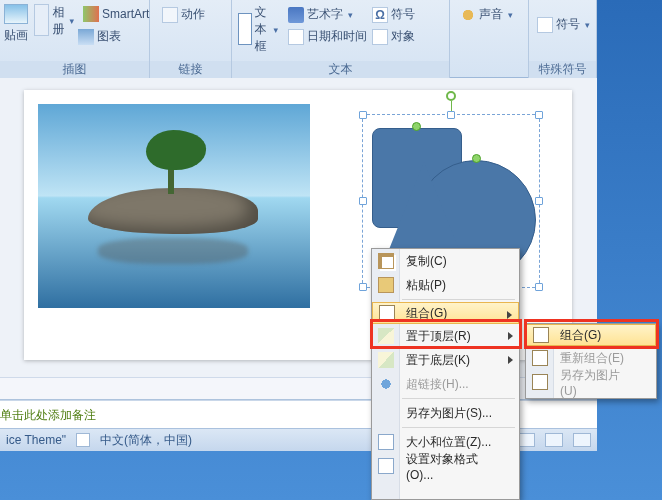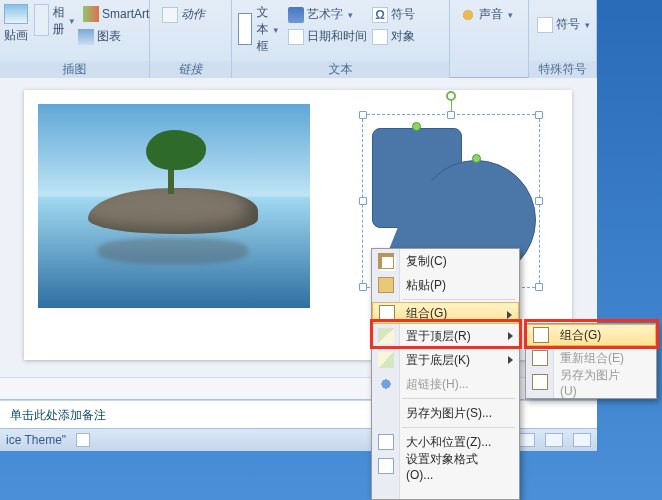--- a/index.html
+++ b/index.html
@@ -1,28 +1,28 @@
 <!DOCTYPE html>
 <html><head>
   <meta charset="utf-8">
   <style>
     * { margin:0; padding:0; box-sizing:border-box; font-family:"Microsoft YaHei","SimSun",sans-serif; font-size:12px; }
     body { width:662px; height:500px; background:linear-gradient(#2a6bb8,#4a8fd8); overflow:hidden; position:relative; }
     
     .ribbon { position:absolute; left:0; top:0; width:597px; height:78px; background:linear-gradient(#e4edf7,#d5e3f3); border-bottom:1px solid #9db8d9; }
     .rgrp { position:absolute; top:0; height:78px; border-right:1px solid #b5c9e1; }
     .rgrp.g1 { left:0; width:150px; }
-    .rgrp.g2 { left:150px; width:82px;font-style:italic; }
+    .rgrp.g2 { left:150px; width:82px; }
     .rgrp.g3 { left:232px; width:218px; }
     .rgrp.g4 { left:450px; width:79px; }
     .rgrp.g5 { left:529px; width:68px; }
     .gtitle { position:absolute; bottom:0; left:0; right:0; height:17px; background:#d0dff0; color:#4b6a93; text-align:center; line-height:17px; }
     .ritem { position:absolute; color:#3a5173; display:flex; align-items:center; gap:3px; cursor:pointer; }
     .ritem .ic { width:16px; height:16px; display:inline-block; }
-    .bigbtn { text-align:right; top:4px; width:40px; }
+    .bigbtn { text-align:left; top:4px; width:40px; }
     .bigbtn .bigic { width:32px; height:32px; margin:0 auto 2px; }
     
     .workarea { position:absolute; left:0; top:78px; width:597px; height:322px; background:#fff; border-bottom:1px solid #adc3dd; }
     .slide { position:absolute; left:0; top:0; right:0; bottom:22px; background:#eef2f8; }
     .slidepad { position:absolute; left:24px; top:12px; width:548px; height:270px; background:#fff; box-shadow:0 1px 4px rgba(0,0,0,0.25); }
     .photo { position:absolute; left:14px; top:14px; width:272px; height:204px; overflow:hidden; }
     .sky { position:absolute; inset:0; background:linear-gradient(#5fa7d6,#bfe4f5 45%,#a0d8f0 46%,#2f6fa1 100%); }
     .island { position:absolute; bottom:74px; left:50px; width:170px; height:46px; background:#7e7769; border-radius:60% 50% 50% 60% / 80% 60% 40% 40%; box-shadow:inset -10px -6px 16px rgba(0,0,0,0.35); }
     .tree { position:absolute; bottom:114px; left:130px; width:6px; height:30px; background:#463; }
     .crown { position:absolute; bottom:138px; left:108px; width:60px; height:40px; background:#2e6b2b; border-radius:50% 60% 55% 45% / 60% 50% 55% 50%; }
@@ -37,21 +37,21 @@
     .rot { width:10px; height:10px; border-radius:50%; background:none; border:2px solid #6fb84a; }
     .shapes .rot { top:-18px; left:94px; }
     
     .selbox .hdl.tl{left:-4px;top:-4px}.selbox .hdl.tm{left:50%;top:-4px;margin-left:-4px}.selbox .hdl.tr{right:-4px;top:-4px}
     .selbox .hdl.ml{left:-4px;top:50%;margin-top:-4px}.selbox .hdl.mr{right:-4px;top:50%;margin-top:-4px}
     .selbox .hdl.bl{left:-4px;bottom:-4px}.selbox .hdl.bm{left:50%;bottom:-4px;margin-left:-4px}.selbox .hdl.br{right:-4px;bottom:-4px}
     .selbox .rot{position:absolute;top:-24px;left:50%;margin-left:-5px}
     .selbox .rotline{position:absolute;top:-14px;left:50%;width:1px;height:10px;background:#6fb84a}
     .ruler { position:absolute; left:0; right:0; bottom:0; height:22px; background:#f4f6fb; border-top:1px solid #cfdaea; }
     
-    .notes { position:absolute; left:0; top:400px; width:597px; height:28px; background:#fff; border-top:1px solid #c9d7e9; color:#0c4a6e; padding:6px 10px; font-size:13px; }
+    .notes { position:absolute; left:0; top:400px; width:597px; height:28px; background:#fff; border-top:1px solid #c9d7e9; color:#4d7c0f; padding:6px 0; font-size:13px; }
     
     .status { position:absolute; left:0; top:428px; width:597px; height:23px; background:linear-gradient(#dbe7f5,#c5d7ed); border-top:1px solid #aac1de; display:flex; align-items:center; padding:0 6px; color:#355a89; gap:10px; }
     .viewbtn { width:18px; height:14px; border:1px solid #9fb8d6; background:#eef5fd; }
     
     .menu { position:absolute; background:#f6f6f6; border:1px solid #9a9a9a; box-shadow:2px 3px 6px rgba(0,0,0,0.35); }
     .menu .strip { position:absolute; left:0; top:0; bottom:0; width:28px; background:#e9edf3; border-right:1px solid #d7dde6; }
     .mitem { position:relative; height:24px; display:flex; align-items:center; padding:0 22px 0 34px; color:#2a2a2a; cursor:pointer; }
     .mitem.dis { color:#9b9b9b; cursor:default; }
     .mitem .mic { position:absolute; left:6px; width:16px; height:16px; }
     .mitem .arr { position:absolute; right:6px; top:8px; width:0;height:0;border-top:4px solid transparent;border-bottom:4px solid transparent;border-left:5px solid #444; }
@@ -188,20 +188,21 @@
   <div class="ruler"></div>
 </div>
 
 <div class="notes">
   <span>单击此处添加备注</span>
 </div>
 
 <div class="status">
   <span>ice Theme"</span>
   <span class="ic" style="width:14px;height:14px;background:#fff;border:1px solid #9fb8d6"></span>
+  <span>中文(简体，中国)</span>
   <span style="flex:1"></span>
   <div class="viewbtn"></div>
   <div class="viewbtn"></div>
   <div class="viewbtn"></div>
 </div>
 
 <div class="menu" style="left:371px; top:248px; width:149px; height:252px">
   <div class="strip"></div>
   <div class="mitem">
       <span class="mic ic-copy"></span>

